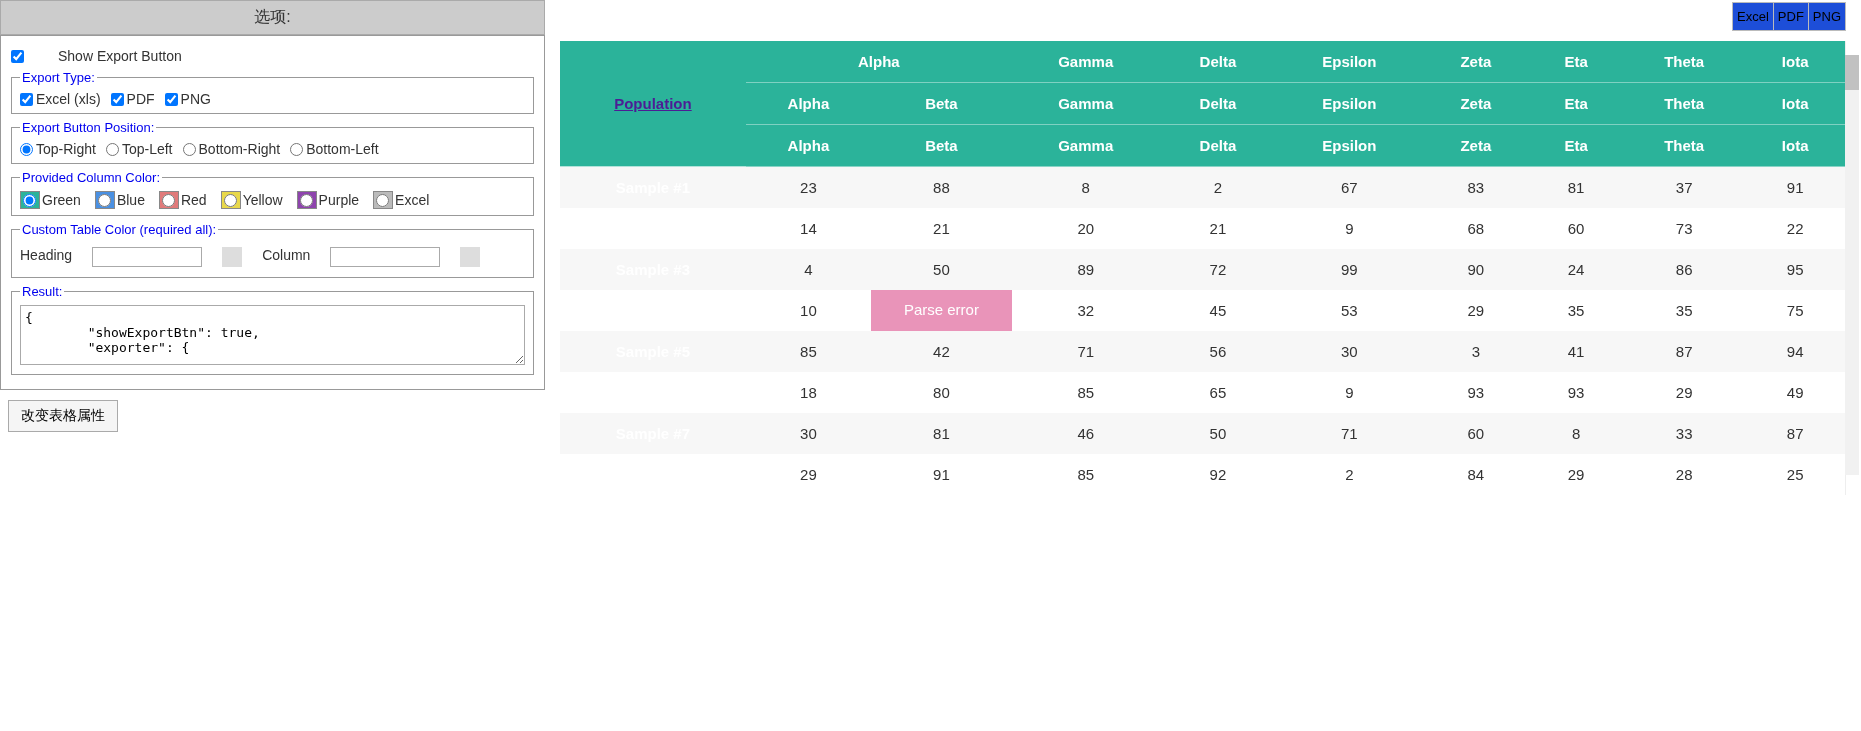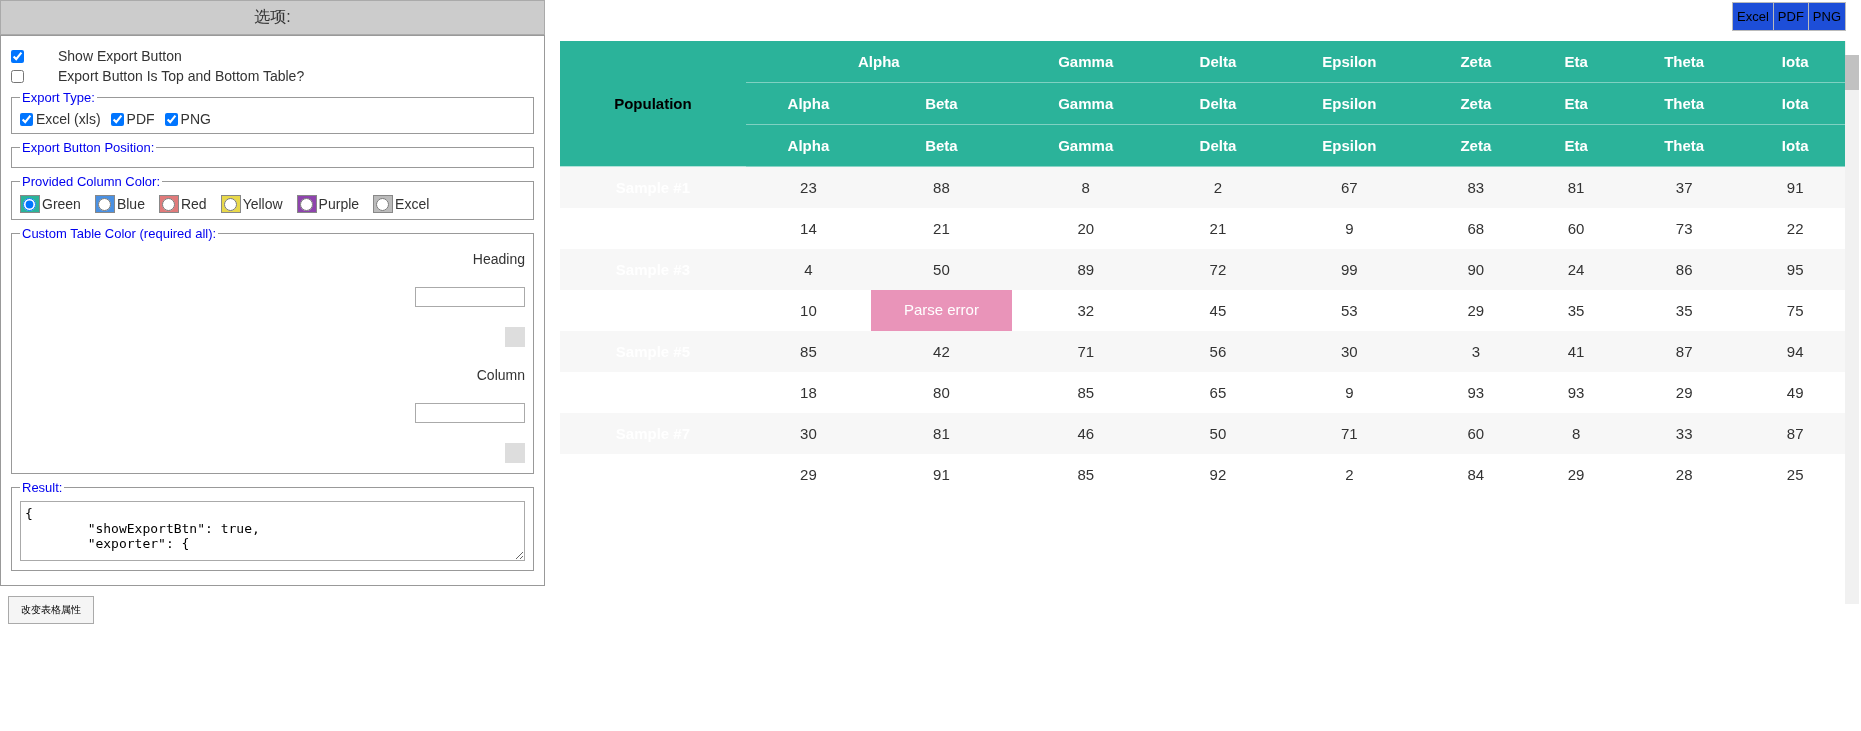--- a/index.html
+++ b/index.html
@@ -22,41 +22,41 @@
 
 .color-swatch { display: inline-flex; align-items: center; margin-right: 4px; }
 .color-box { width: 20px; height: 18px; border: 1px solid #888; display: inline-block; margin-right: 2px; }
 .color-green .color-box { background: #2bb39a; }
 .color-blue .color-box { background: #4a90e2; }
 .color-red .color-box { background: #e07a7a; }
 .color-yellow .color-box { background: #e8d84a; }
 .color-purple .color-box { background: #8e44ad; }
 .color-grey .color-box { background: #bbb; }
 
-.custom-color-row { margin: 4px 0; display: flex; align-items: flex-end; gap: 20px; flex-direction: column; }
+.custom-color-row { margin: 4px 0; display: flex; align-items: flex-start; gap: 20px; }
 .custom-color-row input[type="text"] { width: 110px; height: 20px; border: 1px solid #aaa; padding: 1px 3px; }
 .custom-color-row .sw { width: 20px; height: 20px; background: #ddd; display: inline-block; }
 
 textarea.result-ta { width: 100%; height: 60px; font-family: monospace; font-size: 13px; resize: vertical; border: 1px solid #aaa; padding: 4px; }
 
-.submit-btn { margin: 10px 0 0 8px; padding: 6px 12px; border: 1px solid #aaa; background: #f5f5f5; cursor: pointer; font-size: 10px; }
+.submit-btn { margin: 10px 0 0 8px; padding: 6px 12px; border: 1px solid #aaa; background: #f5f5f5; cursor: pointer; font-size: 14px; }
 
 .export-bar { display: flex; justify-content: flex-end; gap: 0; padding: 2px 0 10px 0; }
 .export-bar button { border: 1px solid #bbb; background: #1d4ed8; padding: 6px 4px; font-size: 13px; cursor: pointer; margin-left: -1px; }
 
 .table-wrapper { overflow-x: auto; border-right: 1px solid #eee; }
 .data-table { border-collapse: collapse; width: 100%; min-width: 980px; }
 .data-table th, .data-table td { padding: 12px 16px; text-align: center; font-size: 15px; }
 .data-table thead th { background: #2bb39a; color: #fff; font-weight: bold; border-bottom: 1px solid rgba(255,255,255,0.25); }
 .data-table thead tr.group-row th { border-bottom: 1px solid rgba(255,255,255,0.4); }
 .data-table .row-header { background: #2bb39a; color: #fff; font-weight: bold; text-align: center; }
 .data-table tbody tr:nth-child(even) td { background: #fff; }
 .data-table tbody tr:nth-child(odd) td { background: #f7f7f7; }
 .data-table tbody td { color: #333; }
-.data-table .pop-header { background: #2bb39a; color:#000000; font-weight:bold; vertical-align: middle; }
+.data-table .pop-header { background: #2bb39a; color:#4c1d95; font-weight:bold; vertical-align: middle; text-decoration: underline; }
 
 .parse-error { background: #e994b9 !important; color: #fff !important; font-size: 13px; text-align:center; line-height:1.1; padding: 6px 4px !important; }
 
 .hscroll { overflow-x: scroll; }
 .hscroll::-webkit-scrollbar { height: 14px; }
 .hscroll::-webkit-scrollbar-track { background: #f1f1f1; }
 .hscroll::-webkit-scrollbar-thumb { background: #c1c1c1; }
 
 .vscroll-hint { position:absolute; right:2px; top:55px; bottom:20px; width:14px; background:#f1f1f1; }
 .vscroll-hint .thumb { position:absolute; left:0; right:0; top:0; height:35px; background:#c1c1c1; }
@@ -66,24 +66,20 @@
 
 <div class="container">
   <div class="left-panel">
     <div class="options-header">选项:</div>
     <div class="options-body">
 
       <div class="checkbox-row">
         <input type="checkbox" id="cb1" checked="" style="">
         <label for="cb1">Show Export Button</label>
       </div>
-      <div class="checkbox-row">
-        <input type="checkbox" id="cb2" style="">
-        <label for="cb2">Export Button Is Top and Bottom Table?</label>
-      </div>
 
       <fieldset>
         <legend>Export Type:</legend>
         <div class="radio-row" id="export-type-items">
             <label>
               <input type="checkbox" checked="" style="">
               <span>Excel (xls)</span>
             </label>
             <label>
               <input type="checkbox" checked="" style="">
@@ -91,20 +87,38 @@
             </label>
             <label>
               <input type="checkbox" checked="" style="">
               <span>PNG</span>
             </label>
           </div>
       </fieldset>
 
       <fieldset>
         <legend>Export Button Position:</legend>
+        <div class="radio-row" id="export-position-items">
+            <label>
+              <input type="radio" name="export-position" checked="" style="">
+              <span>Top-Right</span>
+            </label>
+            <label>
+              <input type="radio" name="export-position" style="">
+              <span>Top-Left</span>
+            </label>
+            <label>
+              <input type="radio" name="export-position" style="">
+              <span>Bottom-Right</span>
+            </label>
+            <label>
+              <input type="radio" name="export-position" style="">
+              <span>Bottom-Left</span>
+            </label>
+          </div>
       </fieldset>
 
 
       <fieldset>
         <legend>Provided Column Color:</legend>
         <div class="radio-row" id="table-color-items">
             <span class="color-swatch color-green">
               <span class="color-box" style="position: relative;">
                 <input type="radio" name="table-color" checked="" style="position: absolute; left: 2px; top: 2px; margin: 0px;">
               </span>

